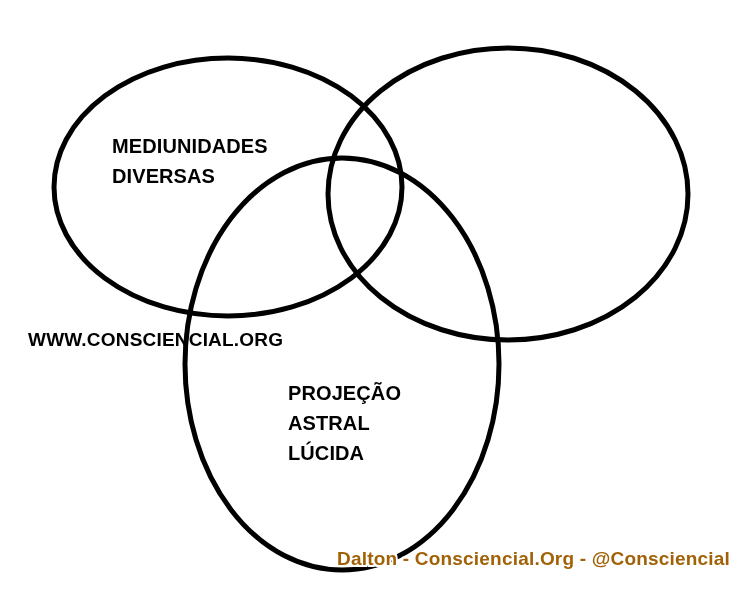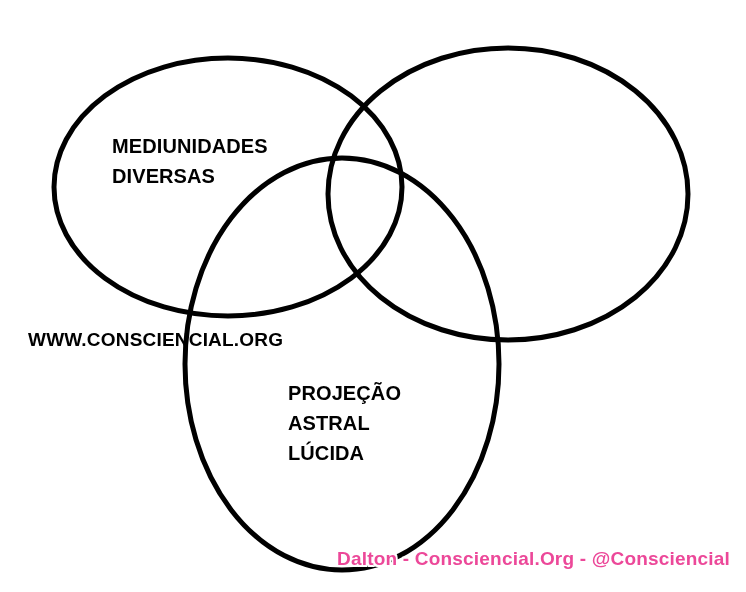--- a/index.html
+++ b/index.html
@@ -54,21 +54,21 @@
     font-size: 19px;
     font-weight: 700;
     letter-spacing: 0.2px;
   }
   #label-watermark {
     left: 337px;
     top: 544px;
     font-size: 19px;
     font-weight: 700;
     letter-spacing: 0.2px;
-    color: #ec4899;
+    color: #a16207;
     -webkit-text-stroke: 0px;
     text-shadow:
       -1.6px -1.6px 0 #ffffff,
        1.6px -1.6px 0 #ffffff,
       -1.6px  1.6px 0 #ffffff,
        1.6px  1.6px 0 #ffffff,
       -1.6px  0    0 #ffffff,
        1.6px  0    0 #ffffff,
        0     -1.6px 0 #ffffff,
        0      1.6px 0 #ffffff;

